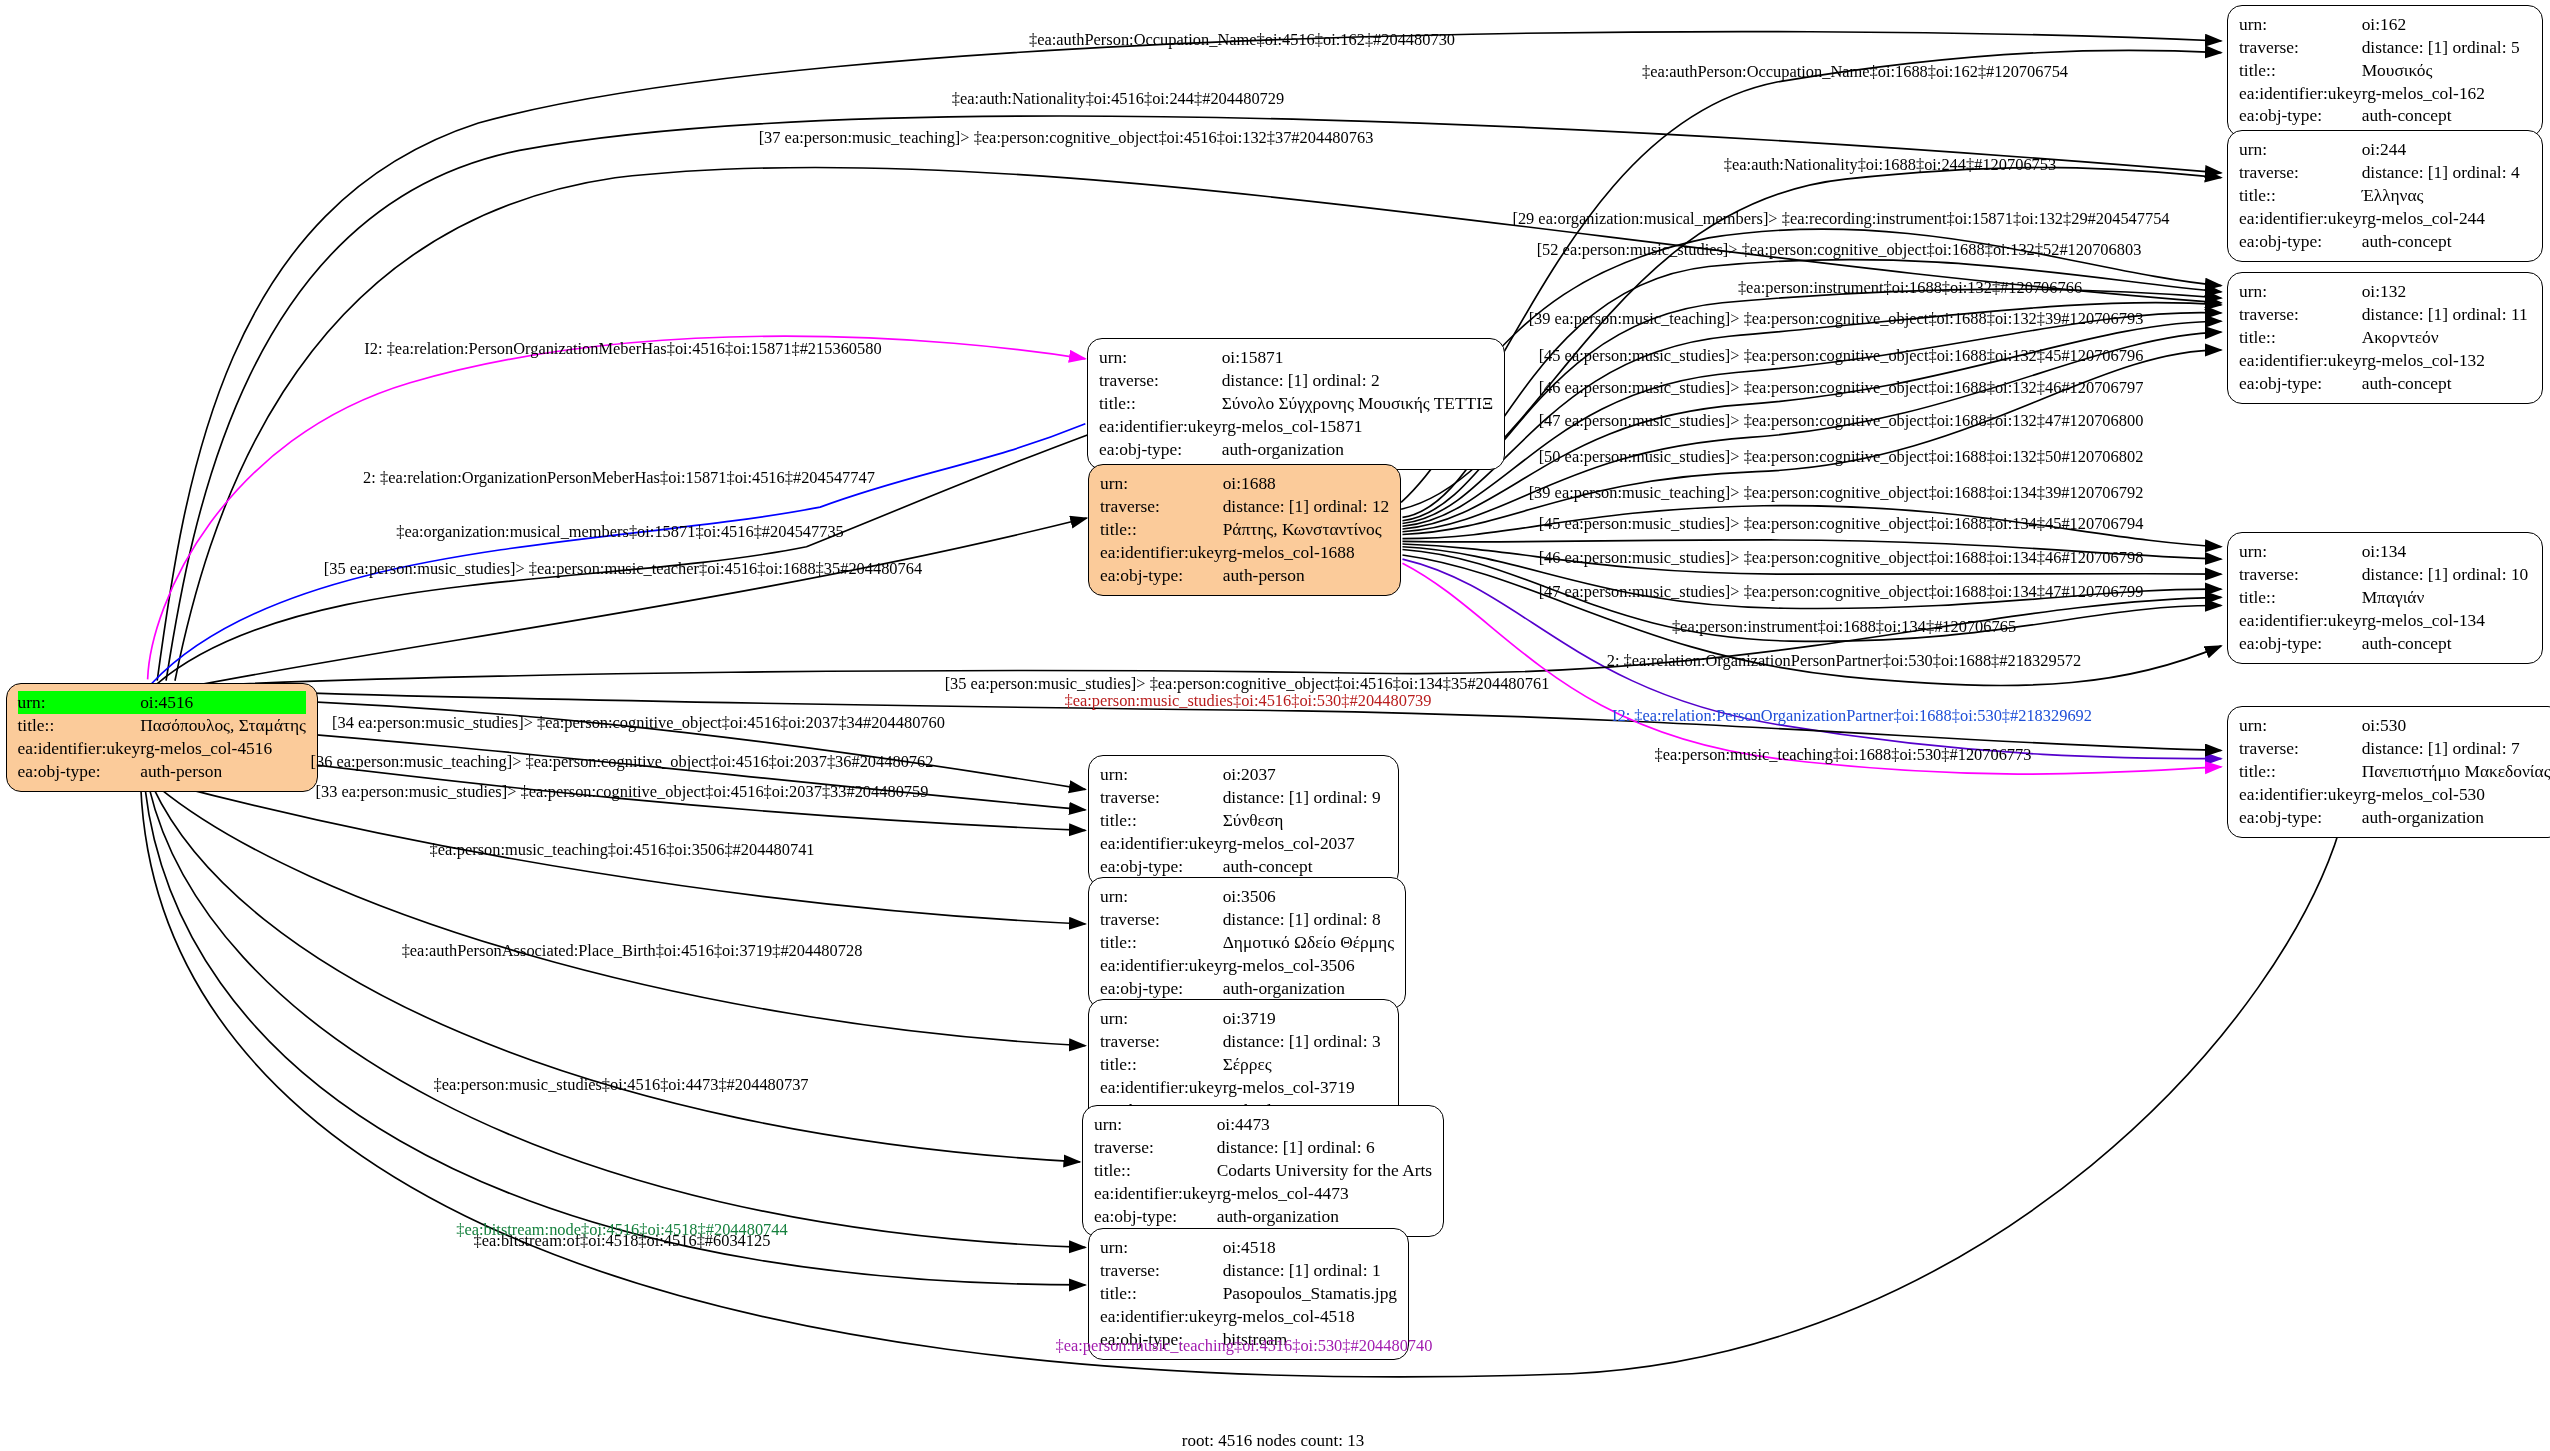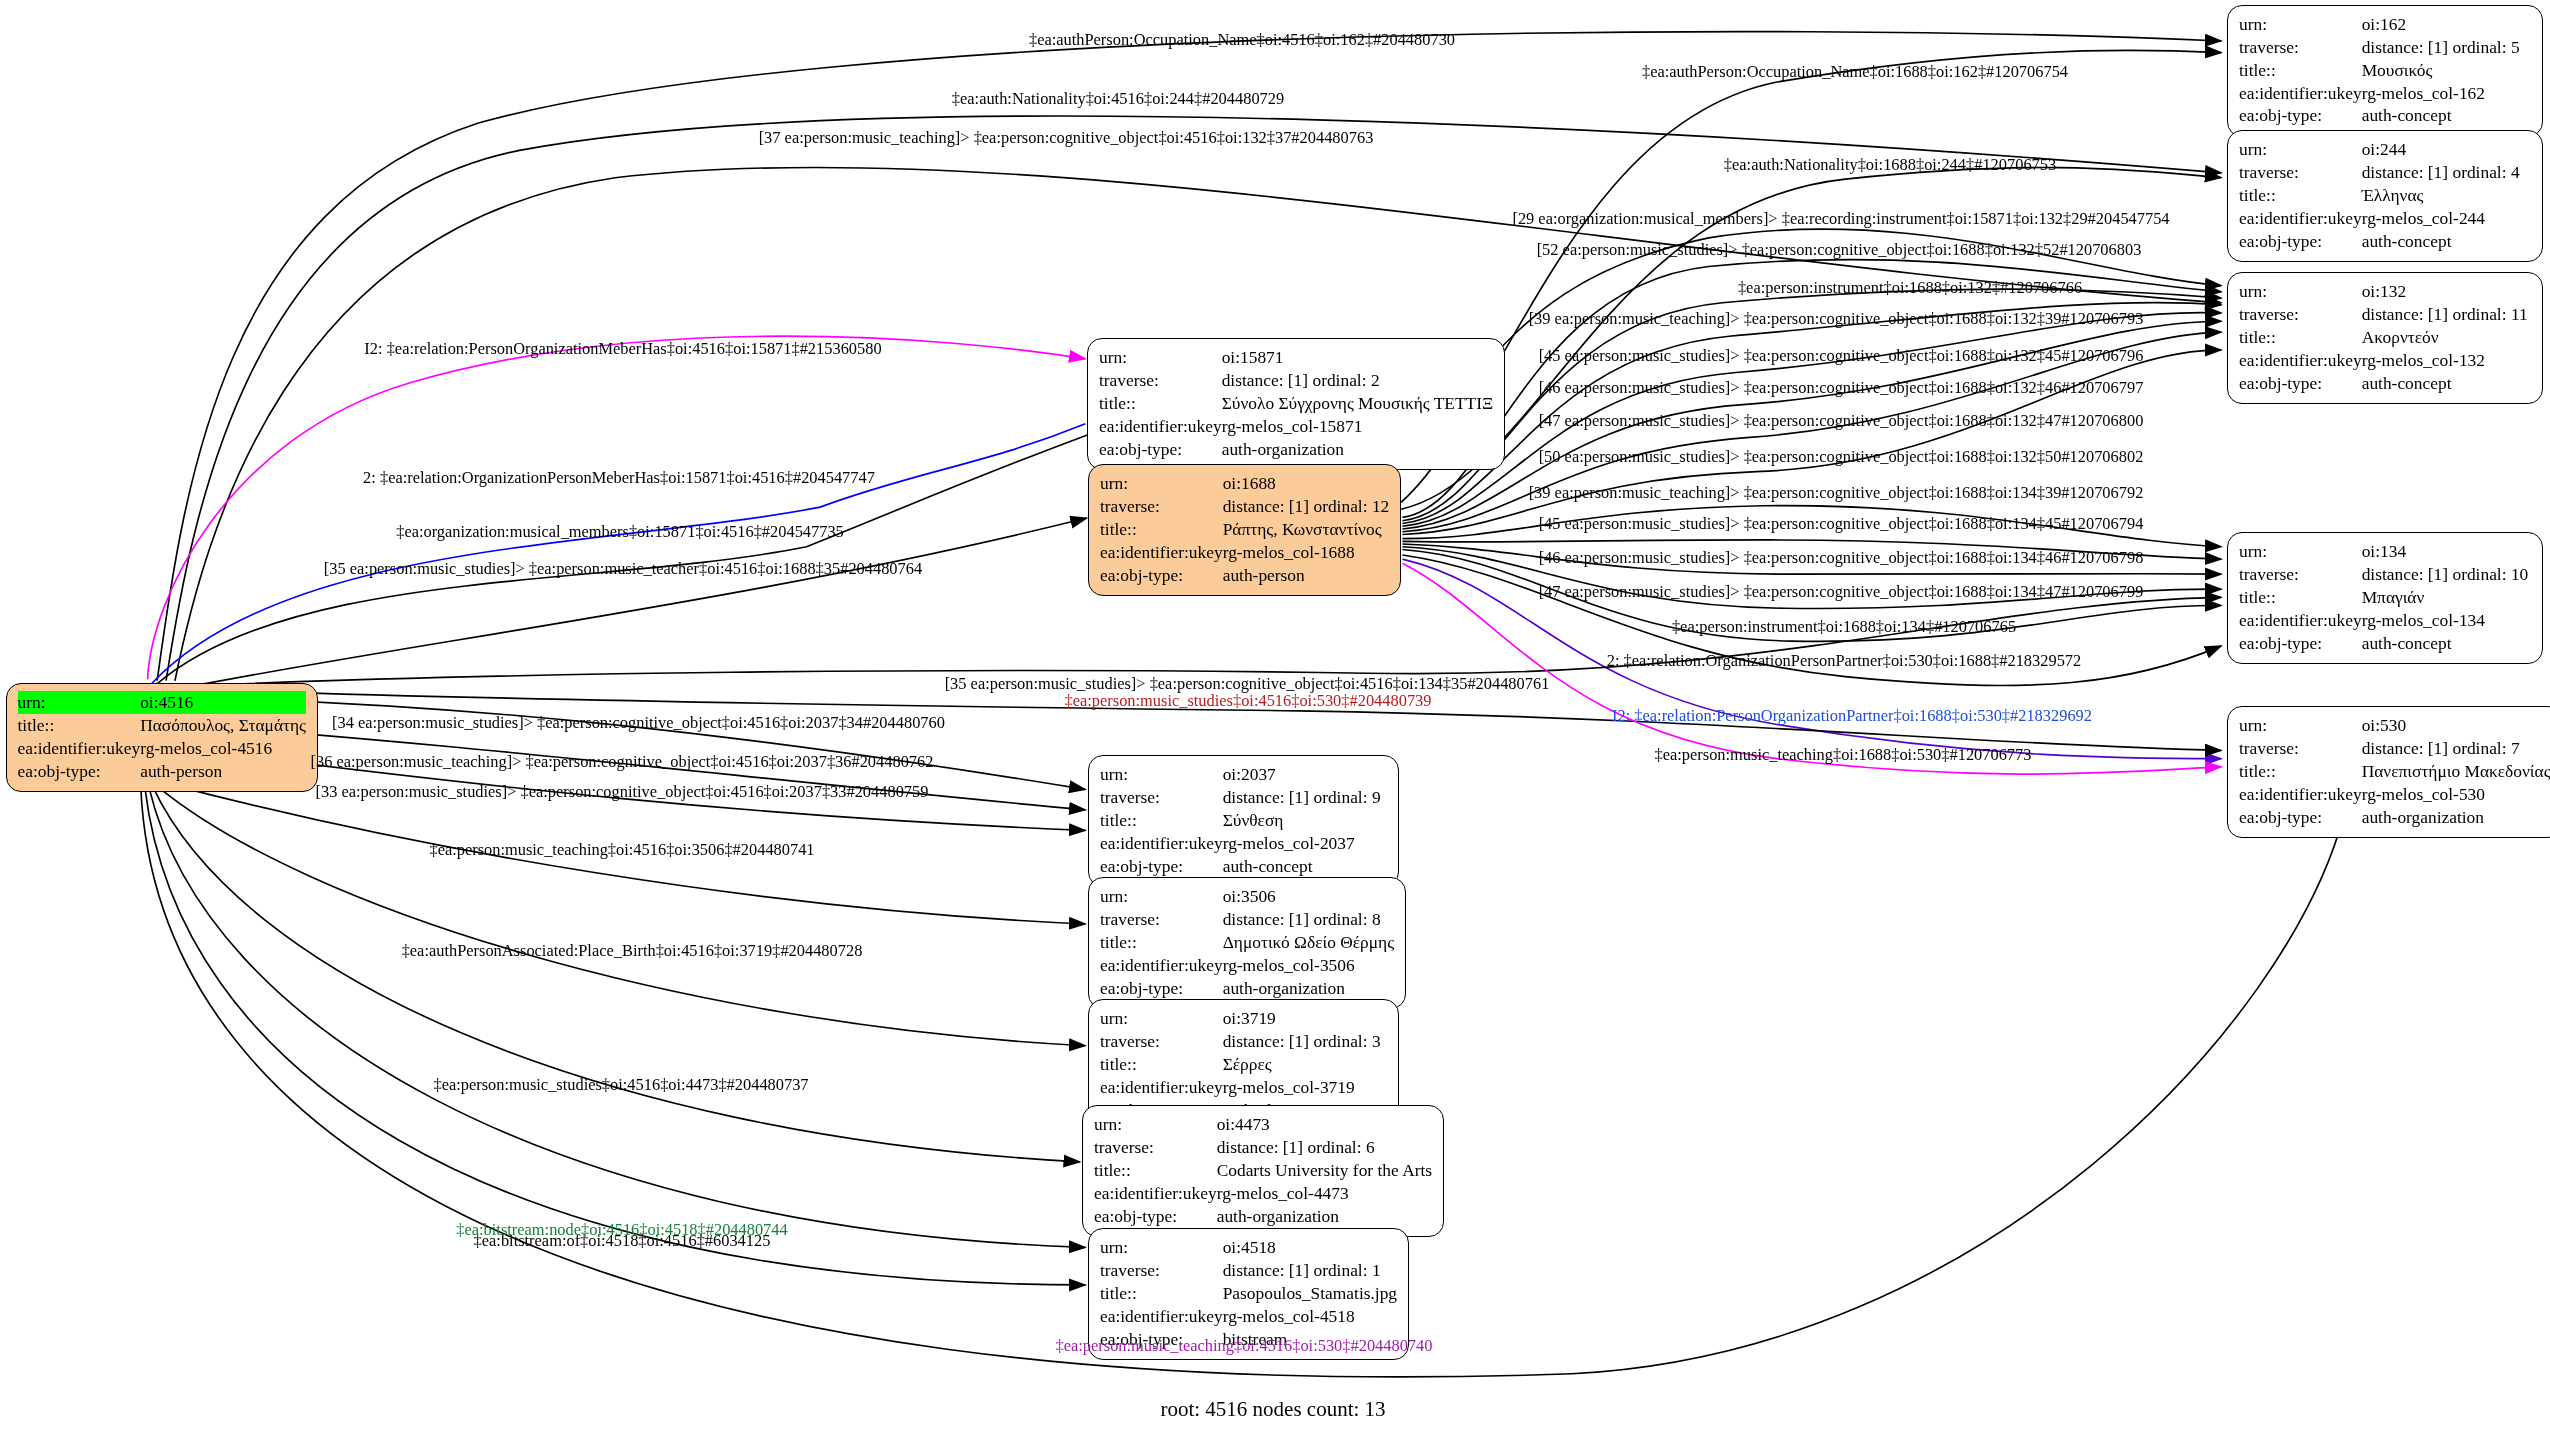--- a/index.html
+++ b/index.html
@@ -30,23 +30,24 @@
   .edge-label{
     position:absolute;
     font-size:16.4px;
     white-space:nowrap;
     color:#000;
     transform:translate(-50%,-50%);
     line-height:1;
   }
   .caption{
     position:absolute;
-    font-size:21px;
+    font-size:17px;
     white-space:nowrap;
     transform:translate(-50%,-50%);
+    margin-top:32px;
   }
 </style>
 </head>
 <body>
 
 <div id="stage">
 
   <svg id="edges" viewBox="0 0 3731 2123" xmlns="http://www.w3.org/2000/svg">
     <defs>
       <marker id="ah" markerWidth="12" markerHeight="12" refX="10" refY="4" orient="auto" markerUnits="strokeWidth">

